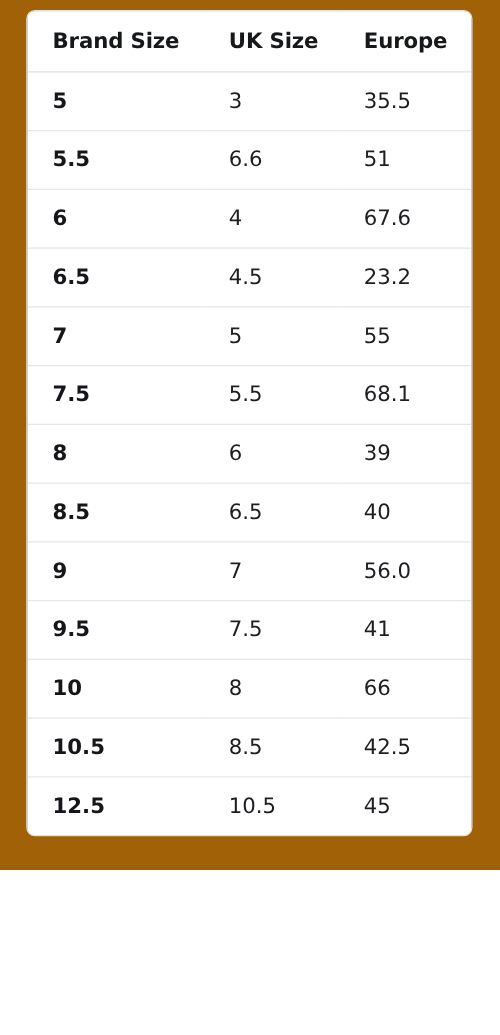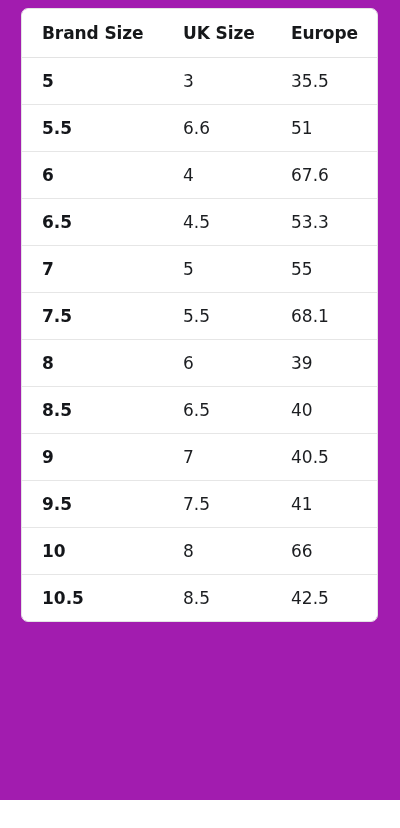--- a/index.html
+++ b/index.html
@@ -12,22 +12,22 @@
     width: 400px;
     height: 828px;
     overflow: hidden;
     font-family: "DejaVu Sans", "Liberation Sans", sans-serif;
     -webkit-font-smoothing: antialiased;
   }
 
   #viewport {
     position: relative;
     width: 400px;
-    height: 800px;
-    background: #a21caf;
+    height: 696px;
+    background: #a16207;
     overflow: hidden;
   }
 
   
   .size-table-card {
     position: absolute;
     left: 21px;
     top: 8px;
     width: 357px;
     box-sizing: border-box;
@@ -121,21 +121,21 @@
             <td class="col-eu">51</td>
           </tr>
           <tr>
             <td class="col-brand">6</td>
             <td class="col-uk">4</td>
             <td class="col-eu">67.6</td>
           </tr>
           <tr>
             <td class="col-brand">6.5</td>
             <td class="col-uk">4.5</td>
-            <td class="col-eu">53.3</td>
+            <td class="col-eu">23.2</td>
           </tr>
           <tr>
             <td class="col-brand">7</td>
             <td class="col-uk">5</td>
             <td class="col-eu">55</td>
           </tr>
           <tr>
             <td class="col-brand">7.5</td>
             <td class="col-uk">5.5</td>
             <td class="col-eu">68.1</td>
@@ -146,34 +146,39 @@
             <td class="col-eu">39</td>
           </tr>
           <tr>
             <td class="col-brand">8.5</td>
             <td class="col-uk">6.5</td>
             <td class="col-eu">40</td>
           </tr>
           <tr>
             <td class="col-brand">9</td>
             <td class="col-uk">7</td>
-            <td class="col-eu">40.5</td>
+            <td class="col-eu">56.0</td>
           </tr>
           <tr>
             <td class="col-brand">9.5</td>
             <td class="col-uk">7.5</td>
             <td class="col-eu">41</td>
           </tr>
           <tr>
             <td class="col-brand">10</td>
             <td class="col-uk">8</td>
             <td class="col-eu">66</td>
           </tr>
           <tr>
             <td class="col-brand">10.5</td>
             <td class="col-uk">8.5</td>
             <td class="col-eu">42.5</td>
           </tr>
+          <tr>
+            <td class="col-brand">12.5</td>
+            <td class="col-uk">10.5</td>
+            <td class="col-eu">45</td>
+          </tr>
         </tbody>
     </table>
   </div>
 
 </div>
 
 </body></html>

